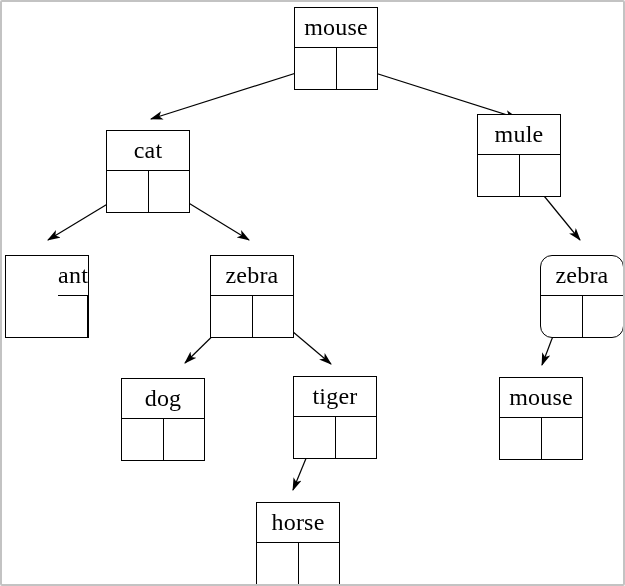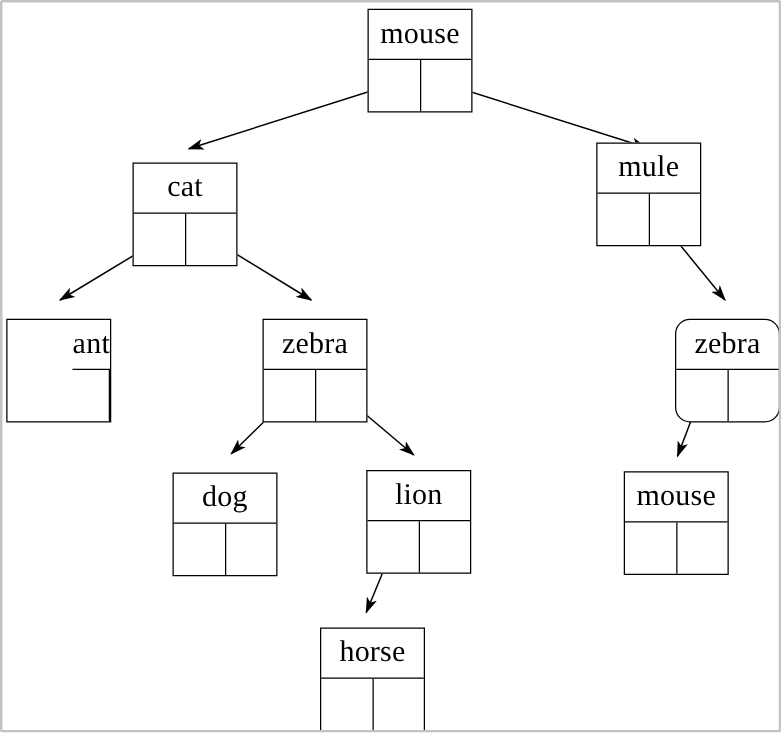--- a/index.html
+++ b/index.html
@@ -124,29 +124,29 @@
           <div class="cell right"></div>
         </div>
       </div>
       <div class="node" style="left: 538px; top: 253px; border-radius: 12px;">
         <div class="node-label">zebra</div>
         <div class="node-cells">
           <div class="cell left"></div>
           <div class="cell right"></div>
         </div>
       </div>
-      <div class="node" style="left: 136px; top: 376px;">
+      <div class="node" style="left: 119px; top: 376px;">
         <div class="node-label">dog</div>
         <div class="node-cells">
           <div class="cell left"></div>
           <div class="cell right"></div>
         </div>
       </div>
       <div class="node" style="left: 291px; top: 374px;">
-        <div class="node-label">lion</div>
+        <div class="node-label">tiger</div>
         <div class="node-cells">
           <div class="cell left"></div>
           <div class="cell right"></div>
         </div>
       </div>
       <div class="node" style="left: 497px; top: 375px;">
         <div class="node-label">mouse</div>
         <div class="node-cells">
           <div class="cell left"></div>
           <div class="cell right"></div>

